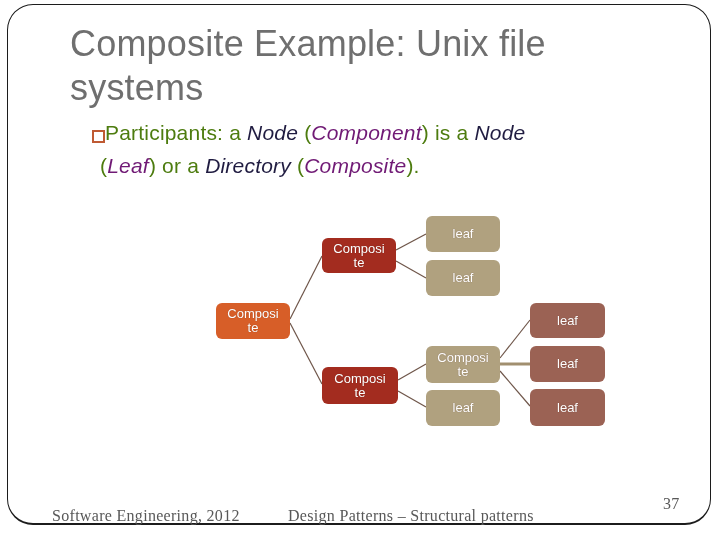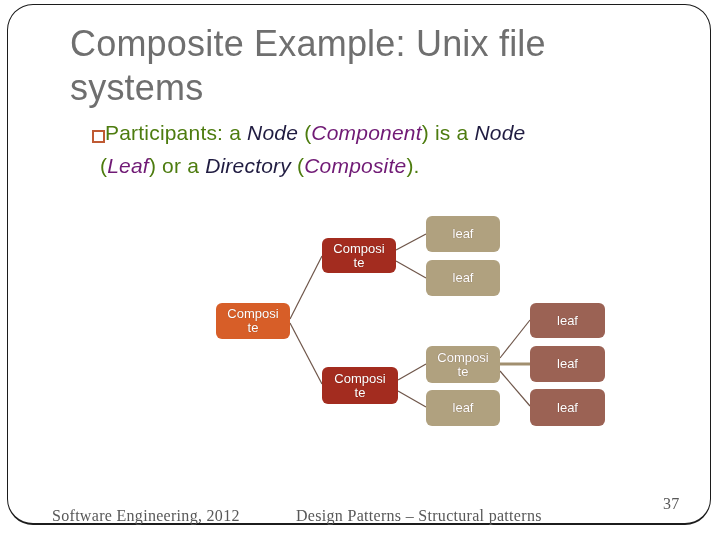--- a/index.html
+++ b/index.html
@@ -92,21 +92,21 @@
     text-align: center;
   }
   .footer-item {
     position: absolute;
     font-family: "Liberation Serif", serif;
     font-size: 16px;
     color: #585858;
     letter-spacing: 0.3px;
   }
   .footer-left   { left: 52px;  top: 507px; }
-  .footer-center { left: 296px; top: 507px; }
+  .footer-center { left: 288px; top: 507px; }
   .footer-right  { left: 663px; top: 495px; }
 </style>
 </head>
 <body>
 
 <div class="slide-frame"></div>
 
 <h1 class="slide-title">Composite Example: Unix file systems</h1>
 
 <span class="bullet-square"></span>

